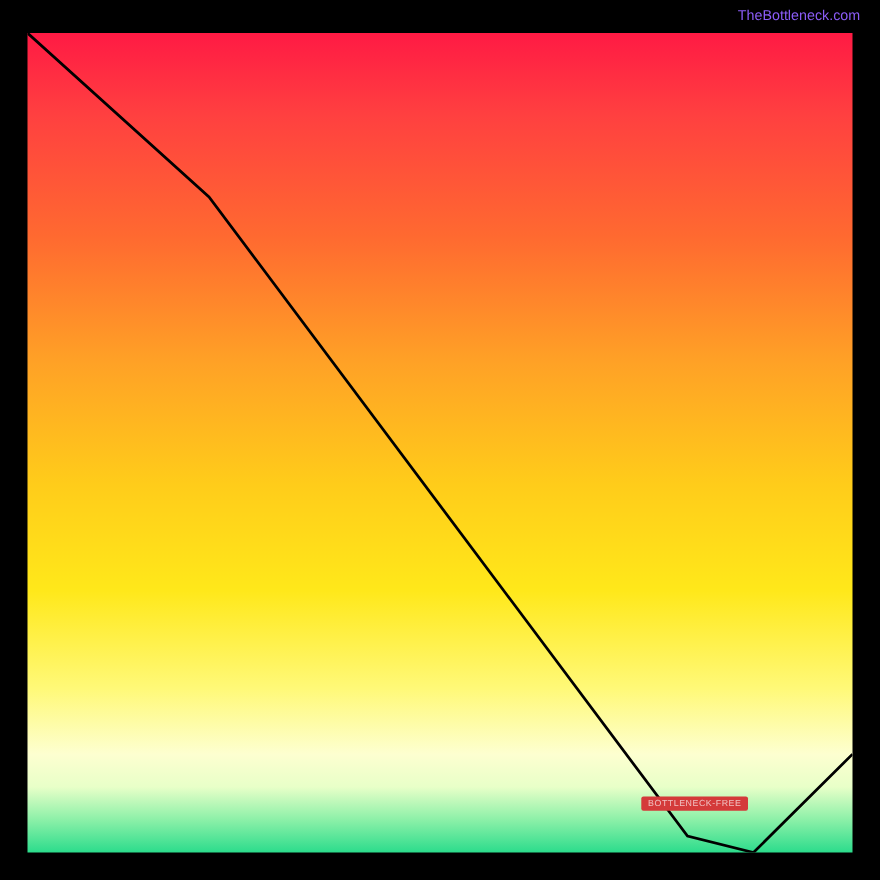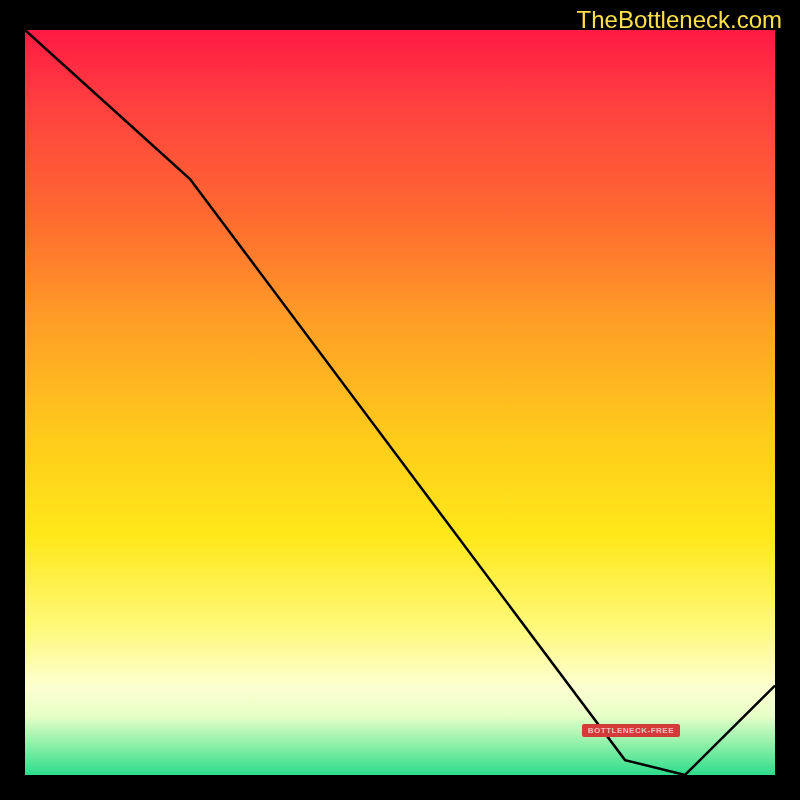--- a/index.html
+++ b/index.html
@@ -13,22 +13,22 @@
   }
   .container {
     position: relative;
     width: 800px;
     height: 800px;
   }
   .attribution {
     position: absolute;
     top: 6px;
     right: 18px;
-    color: #fde047;
-    font-size: 24px;
+    color: #8b5cf6;
+    font-size: 13px;
     z-index: 10;
     text-align: right;
   }
   .plot-area {
     position: absolute;
     left: 25px;
     top: 30px;
     width: 750px;
     height: 745px;
     background: linear-gradient(to bottom,
@@ -52,21 +52,21 @@
     width: 750px;
     height: 745px;
   }
   .badge {
     position: absolute;
     bottom: 38px;
     right: 95px;
     background: #d43a3a;
     color: #f0c0c0;
     font-size: 8px;
-    font-weight: bold;
+    font-weight: normal;
     letter-spacing: 0.5px;
     padding: 2px 6px;
     border-radius: 2px;
     text-align: right;
   }
 </style>
 </head>
 <body>
 
 <div class="container">

